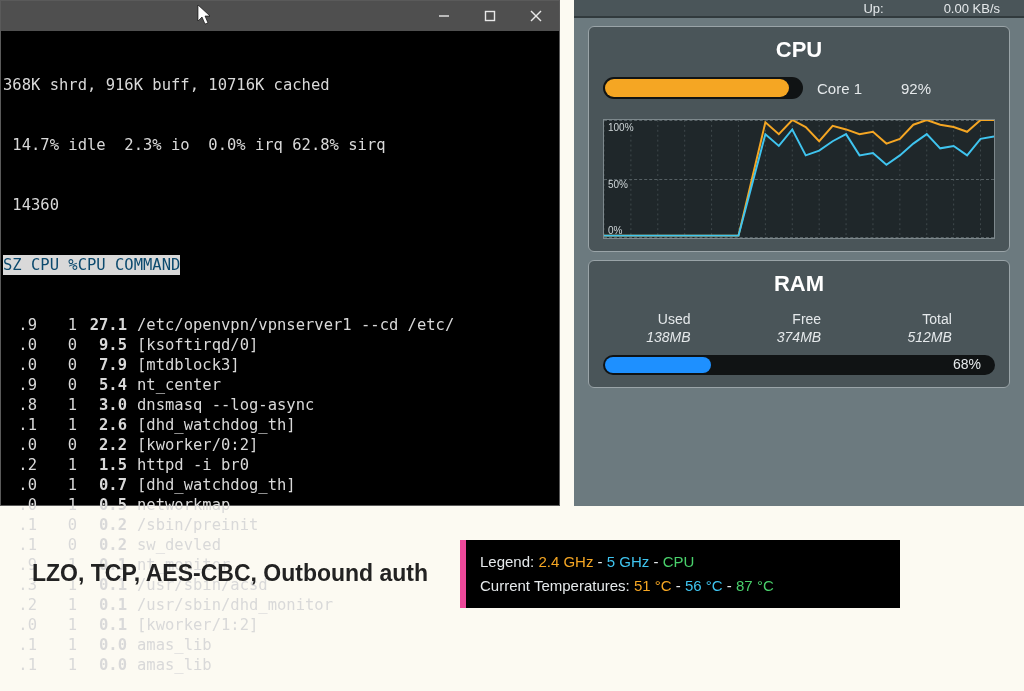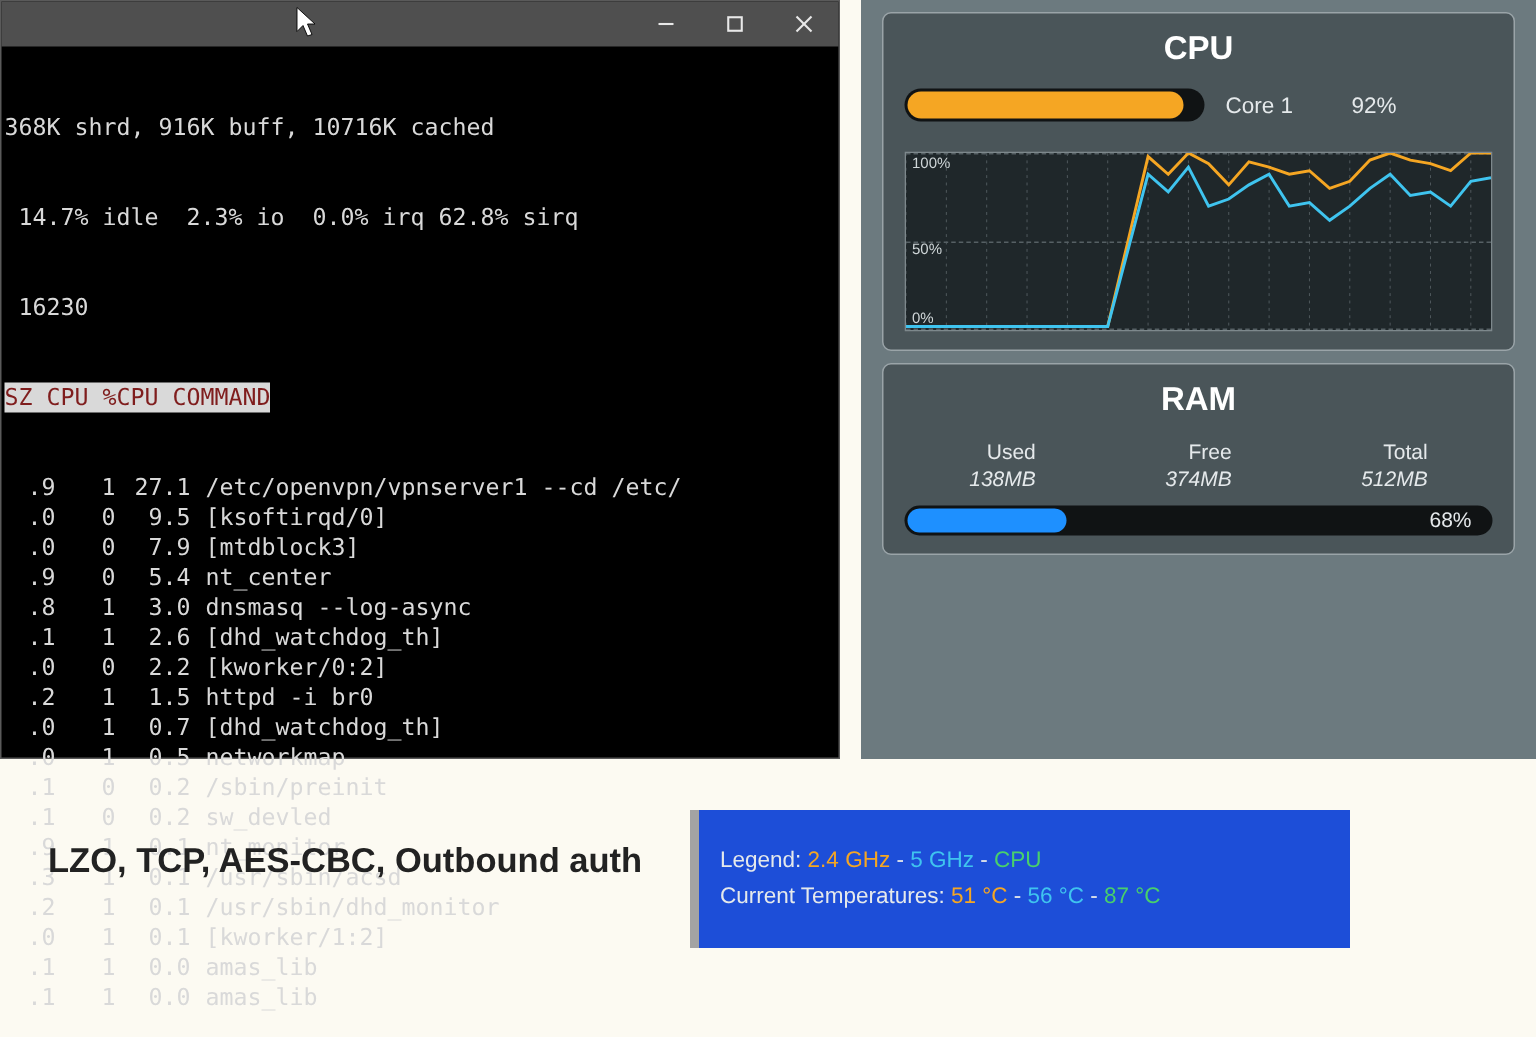--- a/index.html
+++ b/index.html
@@ -52,26 +52,26 @@
     font-size: 15.5px;
     line-height: 20px;
     color: #d9d9d9;
     padding: 4px 0 0 2px;
     white-space: pre;
   }
   .term-line { height: 20px; }
   .hdr-row {
     display: inline-block;
     background: #d9d9d9;
-    color: #7f1d1d;
+    color: #0c4a6e;
   }
   .proc-table .row { display: flex; }
   .proc-table .c1 { width: 34px; text-align: right; }
   .proc-table .c2 { width: 40px; text-align: right; }
-  .proc-table .c3 { width: 50px; text-align: right; }
+  .proc-table .c3 { width: 50px; text-align: right; font-weight: bold; }
   .proc-table .c4 { padding-left: 10px; white-space: nowrap; overflow: hidden; text-overflow: clip; flex:1; }
 
   
   .dash {
     position: absolute;
     left: 574px;
     top: 0;
     width: 450px;
     height: 506px;
     background: #6c7a7f;
@@ -175,23 +175,23 @@
     font-size: 23px;
     font-weight: 700;
     color: #222;
   }
 
   
   .legend-box {
     position: absolute;
     left: 460px; top: 540px;
     width: 440px;
-    padding: 22px 14px;
-    background: #1d4ed8;
-    border-left: 6px solid #a3a3a3;
+    padding: 10px 14px;
+    background: #000000;
+    border-left: 6px solid #ec4899;
     color: #e5e9eb;
     font-size: 15px;
     line-height: 24px;
   }
   .c-orange { color: #f5a623; }
   .c-blue   { color: #3fc4ef; }
   .c-green  { color: #49d06b; }
 </style>
 </head>
 <body>
@@ -218,27 +218,32 @@
           <svg width="12" height="12">
             <line x1="1" y1="1" x2="11" y2="11"></line>
             <line x1="11" y1="1" x2="1" y2="11"></line>
           </svg>
         </div>
     </div>
   </div>
   <div class="term-body">
     <div class="term-line">368K shrd, 916K buff, 10716K cached</div>
     <div class="term-line"> 14.7% idle  2.3% io  0.0% irq 62.8% sirq</div>
-    <div class="term-line"> 16230</div>
+    <div class="term-line"> 14360</div>
     <div class="term-line"><span class="hdr-row">SZ CPU %CPU COMMAND</span></div>
     <div class="proc-table" id="proc-table"><div class="row term-line"><span class="c1">.9</span><span class="c2">1</span><span class="c3">27.1</span><span class="c4">/etc/openvpn/vpnserver1 --cd /etc/</span></div><div class="row term-line"><span class="c1">.0</span><span class="c2">0</span><span class="c3">9.5</span><span class="c4">[ksoftirqd/0]</span></div><div class="row term-line"><span class="c1">.0</span><span class="c2">0</span><span class="c3">7.9</span><span class="c4">[mtdblock3]</span></div><div class="row term-line"><span class="c1">.9</span><span class="c2">0</span><span class="c3">5.4</span><span class="c4">nt_center</span></div><div class="row term-line"><span class="c1">.8</span><span class="c2">1</span><span class="c3">3.0</span><span class="c4">dnsmasq --log-async</span></div><div class="row term-line"><span class="c1">.1</span><span class="c2">1</span><span class="c3">2.6</span><span class="c4">[dhd_watchdog_th]</span></div><div class="row term-line"><span class="c1">.0</span><span class="c2">0</span><span class="c3">2.2</span><span class="c4">[kworker/0:2]</span></div><div class="row term-line"><span class="c1">.2</span><span class="c2">1</span><span class="c3">1.5</span><span class="c4">httpd -i br0</span></div><div class="row term-line"><span class="c1">.0</span><span class="c2">1</span><span class="c3">0.7</span><span class="c4">[dhd_watchdog_th]</span></div><div class="row term-line"><span class="c1">.0</span><span class="c2">1</span><span class="c3">0.5</span><span class="c4">networkmap</span></div><div class="row term-line"><span class="c1">.1</span><span class="c2">0</span><span class="c3">0.2</span><span class="c4">/sbin/preinit</span></div><div class="row term-line"><span class="c1">.1</span><span class="c2">0</span><span class="c3">0.2</span><span class="c4">sw_devled</span></div><div class="row term-line"><span class="c1">.9</span><span class="c2">1</span><span class="c3">0.1</span><span class="c4">nt_monitor</span></div><div class="row term-line"><span class="c1">.3</span><span class="c2">1</span><span class="c3">0.1</span><span class="c4">/usr/sbin/acsd</span></div><div class="row term-line"><span class="c1">.2</span><span class="c2">1</span><span class="c3">0.1</span><span class="c4">/usr/sbin/dhd_monitor</span></div><div class="row term-line"><span class="c1">.0</span><span class="c2">1</span><span class="c3">0.1</span><span class="c4">[kworker/1:2]</span></div><div class="row term-line"><span class="c1">.1</span><span class="c2">1</span><span class="c3">0.0</span><span class="c4">amas_lib</span></div><div class="row term-line"><span class="c1">.1</span><span class="c2">1</span><span class="c3">0.0</span><span class="c4">amas_lib</span></div></div>
   </div>
 </div>
 
 <div class="dash">
+  <div class="topstrip">
+    <span>Up:</span>
+    <span style="width:60px"></span>
+    <span>0.00 KB/s</span>
+  </div>
 
   <div class="panel">
     <div class="panel-title">CPU</div>
     <div id="core-rows">
         <div class="core-row">
           <div class="core-bar">
             <div class="core-fill orange" style="width:92%"></div>
           </div>
           <div class="core-label">Core 1</div>
           <div class="core-pct">92%</div>

